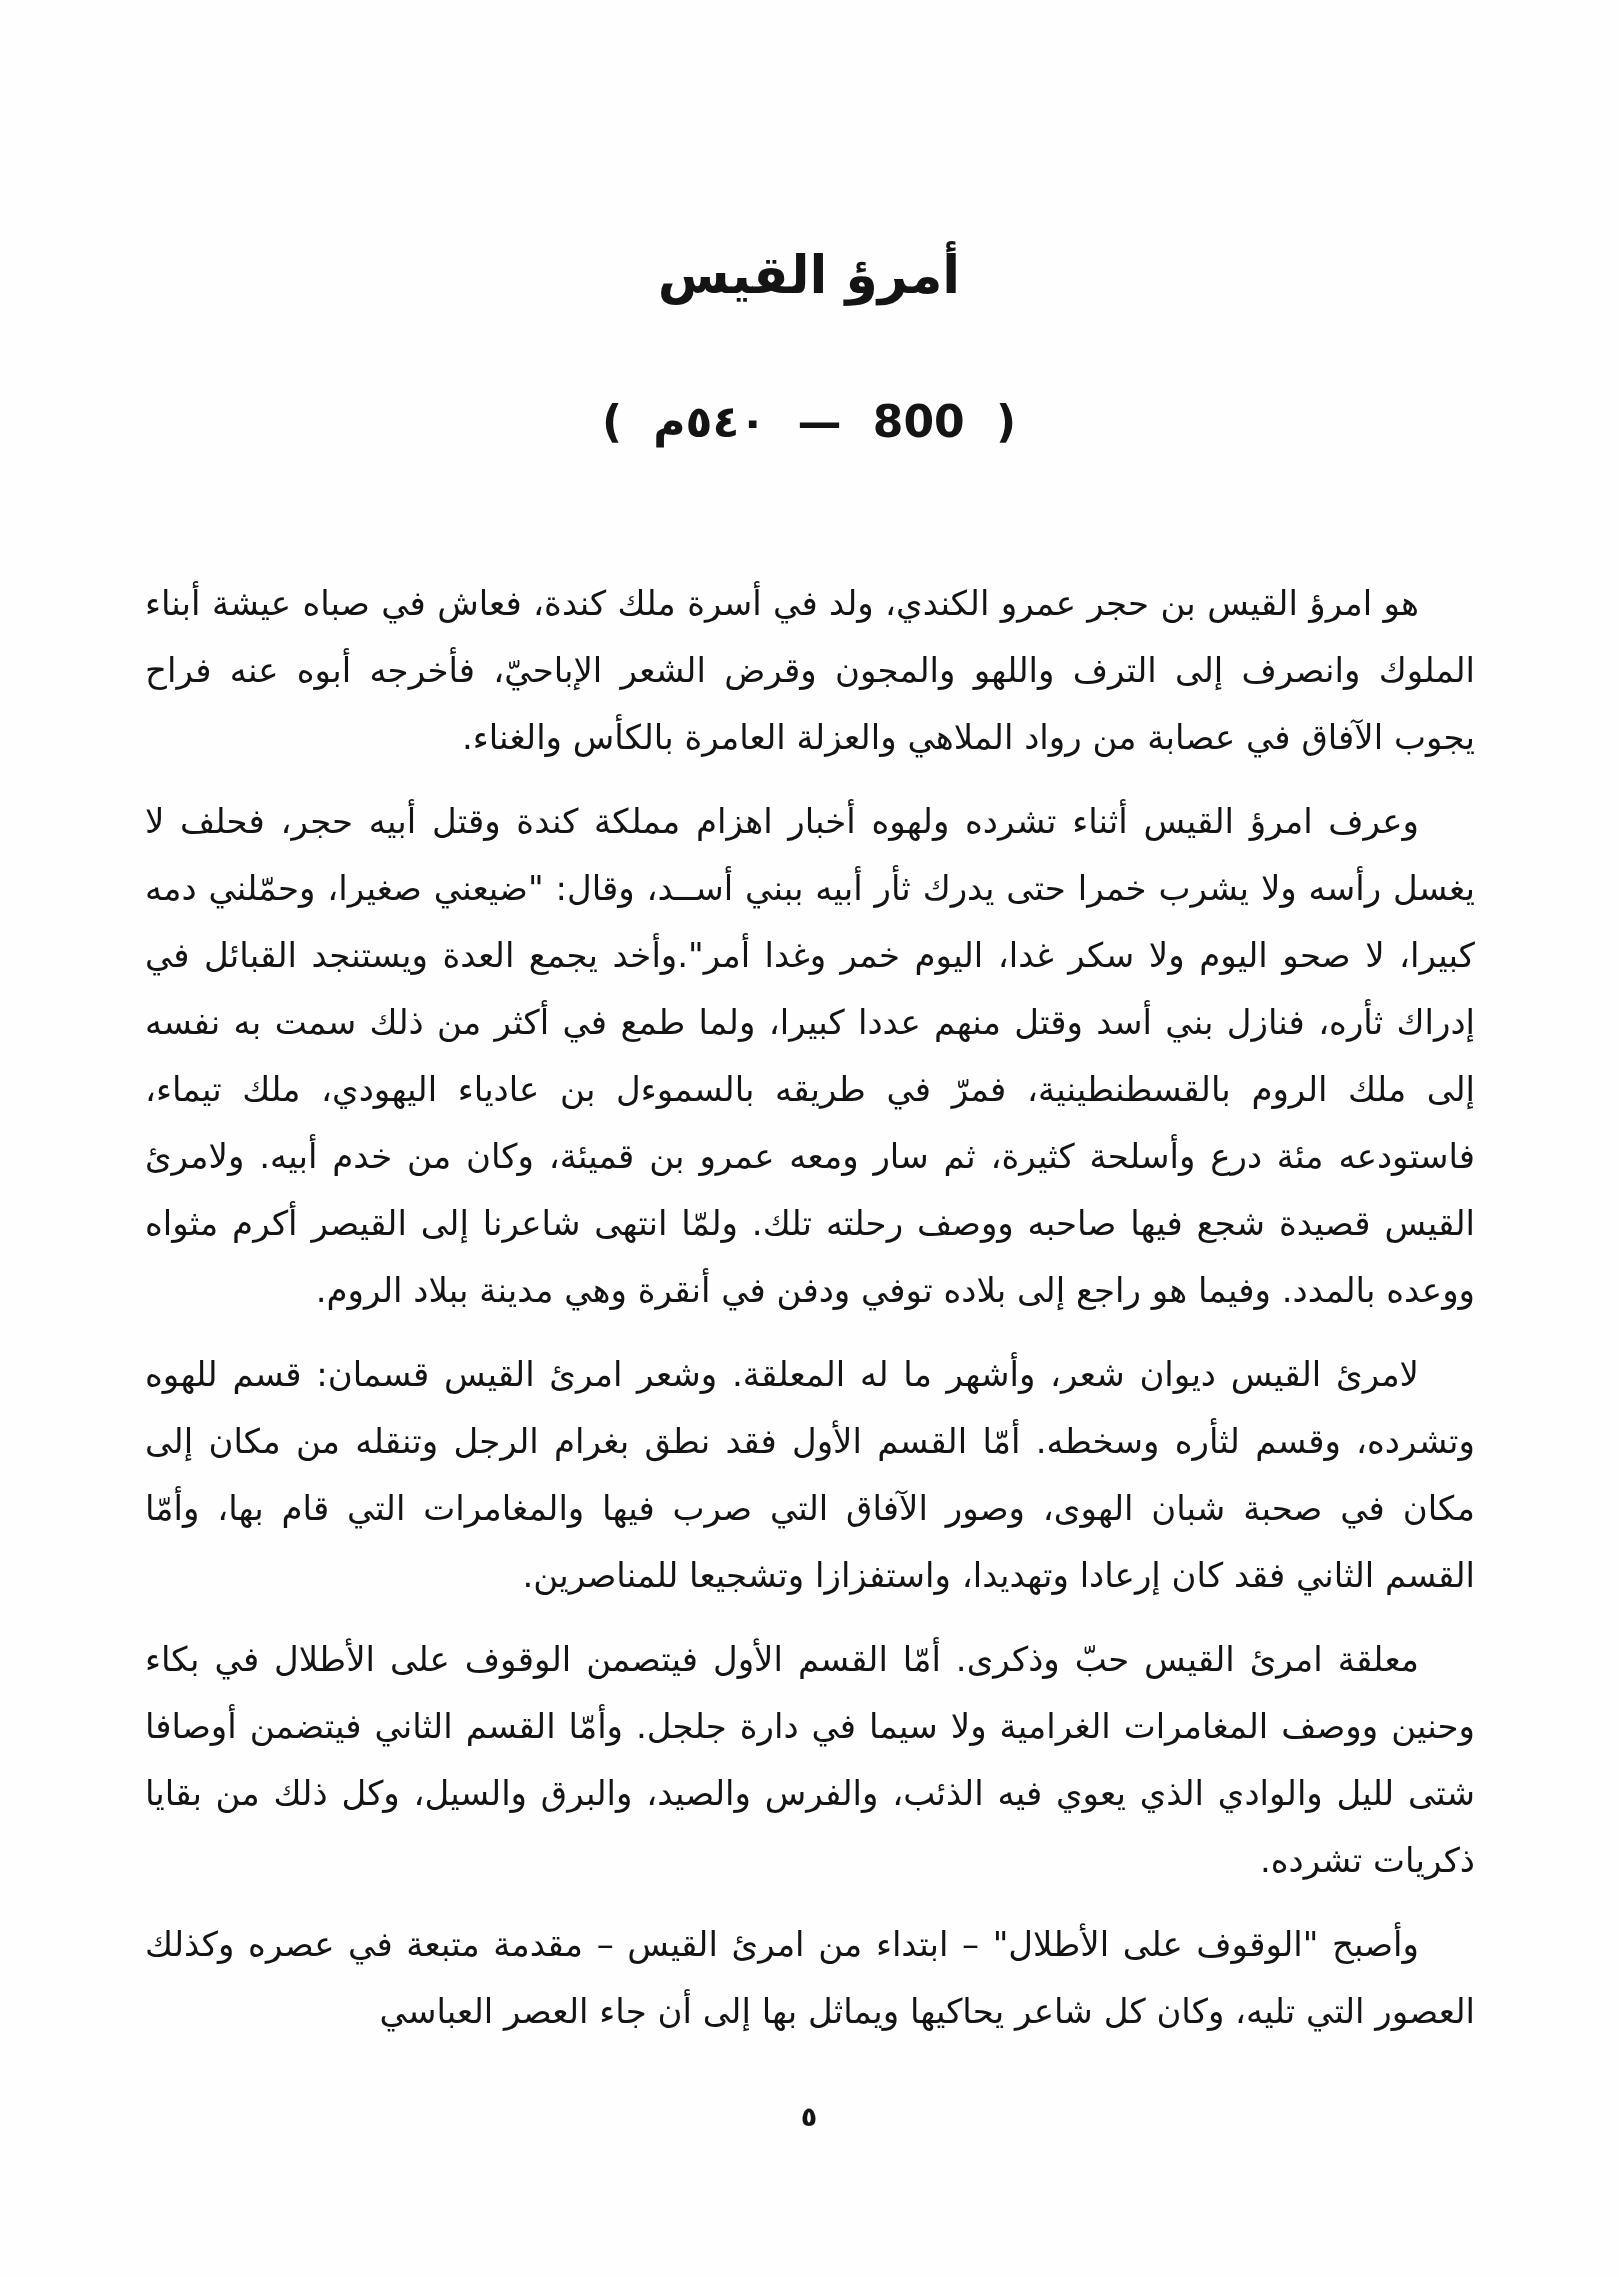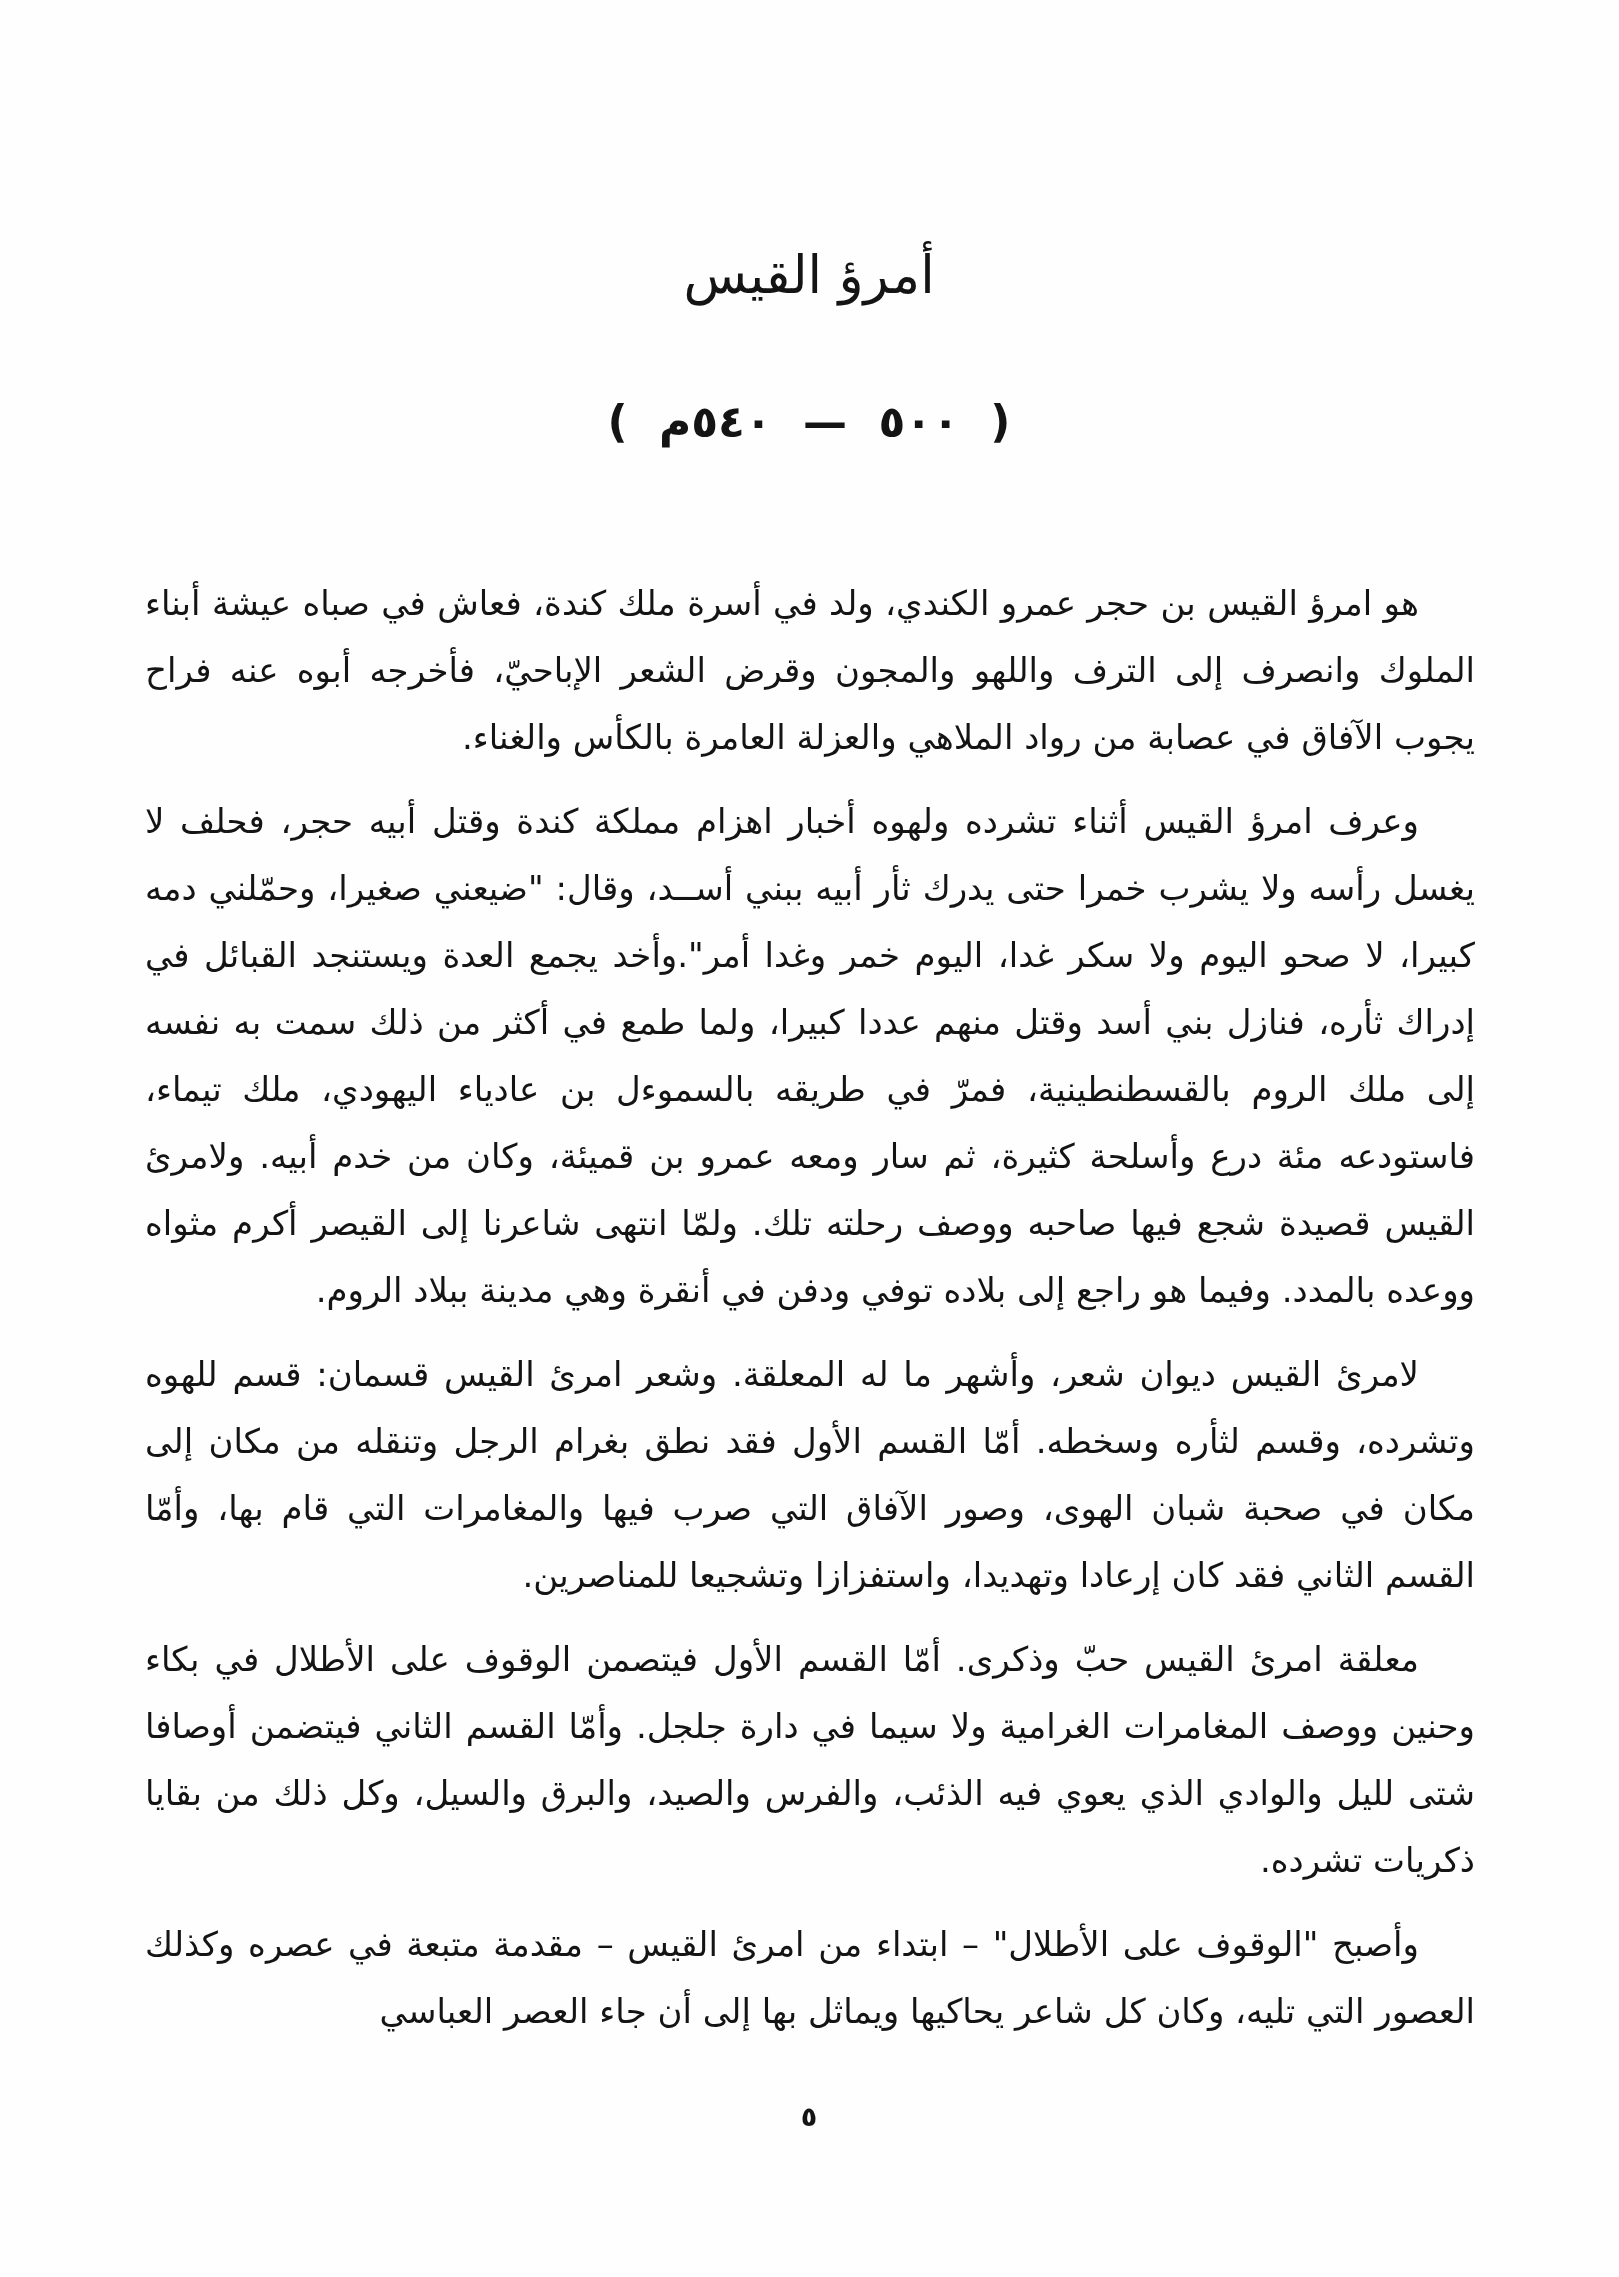--- a/index.html
+++ b/index.html
@@ -19,21 +19,21 @@
     overflow: hidden;
   }
   .page-title {
     position: absolute;
     top: 245px;
     left: 0;
     right: 0;
     margin: 0;
     text-align: center;
     font-size: 52px;
-    font-weight: normal;
+    font-weight: bold;
     letter-spacing: 1px;
   }
   .date-range {
     position: absolute;
     top: 396px;
     left: 0;
     right: 0;
     text-align: center;
     font-size: 44px;
     font-weight: bold;
@@ -63,21 +63,21 @@
     font-weight: bold;
   }
 </style>
 </head>
 <body>
 
 <div class="page">
 
   <h1 class="page-title">أمرؤ القيس</h1>
 
-  <div class="date-range">( ٥٠٠ — ٥٤٠م )</div>
+  <div class="date-range">( 800 — ٥٤٠م )</div>
 
   <main class="article-body">
     <p>هو امرؤ القيس بن حجر عمرو الكندي، ولد في أسرة ملك كندة، فعاش في صباه عيشة أبناء الملوك وانصرف إلى الترف واللهو والمجون وقرض الشعر الإباحيّ، فأخرجه أبوه عنه فراح يجوب الآفاق في عصابة من رواد الملاهي والعزلة العامرة بالكأس والغناء.</p>
     <p>وعرف امرؤ القيس أثناء تشرده ولهوه أخبار اهزام مملكة كندة وقتل أبيه حجر، فحلف لا يغسل رأسه ولا يشرب خمرا حتى يدرك ثأر أبيه ببني أســد، وقال: "ضيعني صغيرا، وحمّلني دمه كبيرا، لا صحو اليوم ولا سكر غدا، اليوم خمر وغدا أمر".وأخد يجمع العدة ويستنجد القبائل في إدراك ثأره، فنازل بني أسد وقتل منهم عددا كبيرا، ولما طمع في أكثر من ذلك سمت به نفسه إلى ملك الروم بالقسطنطينية، فمرّ في طريقه بالسموءل بن عادياء اليهودي، ملك تيماء، فاستودعه مئة درع وأسلحة كثيرة، ثم سار ومعه عمرو بن قميئة، وكان من خدم أبيه. ولامرئ القيس قصيدة شجع فيها صاحبه ووصف رحلته تلك. ولمّا انتهى شاعرنا إلى القيصر أكرم مثواه ووعده بالمدد. وفيما هو راجع إلى بلاده توفي ودفن في أنقرة وهي مدينة ببلاد الروم.</p>
     <p>لامرئ القيس ديوان شعر، وأشهر ما له المعلقة. وشعر امرئ القيس قسمان: قسم للهوه وتشرده، وقسم لثأره وسخطه. أمّا القسم الأول فقد نطق بغرام الرجل وتنقله من مكان إلى مكان في صحبة شبان الهوى، وصور الآفاق التي صرب فيها والمغامرات التي قام بها، وأمّا القسم الثاني فقد كان إرعادا وتهديدا، واستفزازا وتشجيعا للمناصرين.</p>
     <p>معلقة امرئ القيس حبّ وذكرى. أمّا القسم الأول فيتصمن الوقوف على الأطلال في بكاء وحنين ووصف المغامرات الغرامية ولا سيما في دارة جلجل. وأمّا القسم الثاني فيتضمن أوصافا شتى لليل والوادي الذي يعوي فيه الذئب، والفرس والصيد، والبرق والسيل، وكل ذلك من بقايا ذكريات تشرده.</p>
     <p>وأصبح "الوقوف على الأطلال" – ابتداء من امرئ القيس – مقدمة متبعة في عصره وكذلك العصور التي تليه، وكان كل شاعر يحاكيها ويماثل بها إلى أن جاء العصر العباسي</p>
   </main>
 
   <div class="page-number">٥</div>

